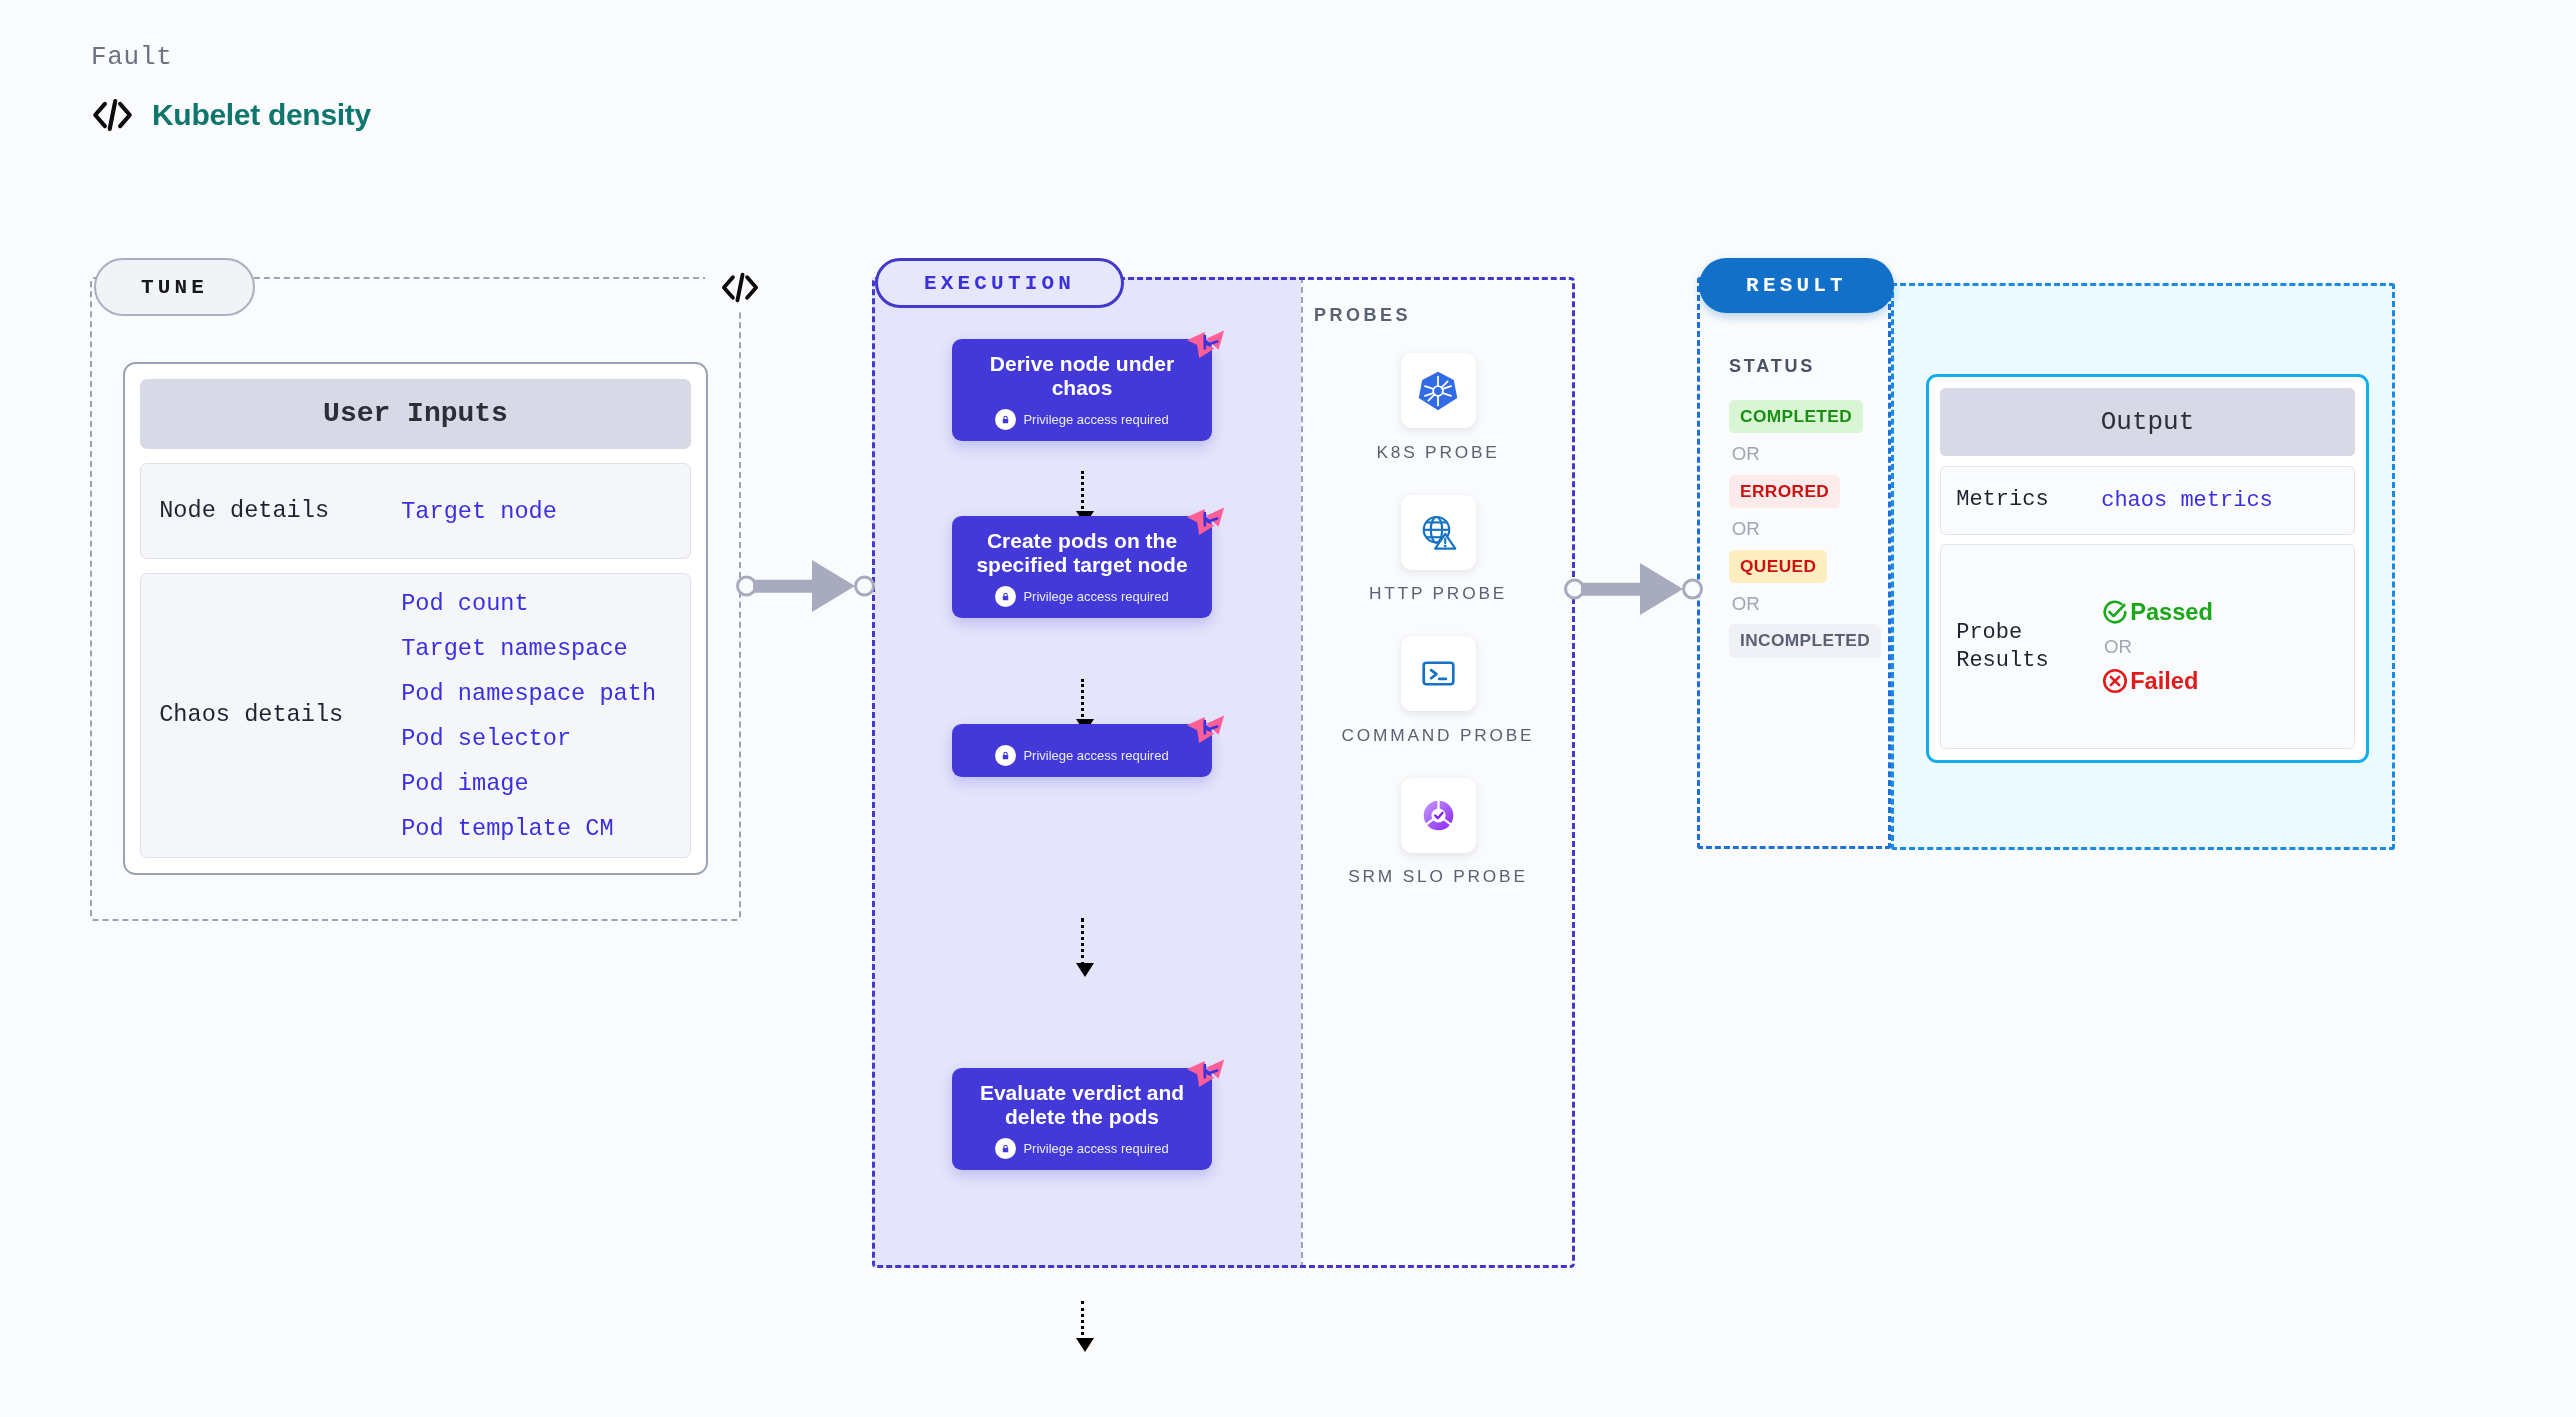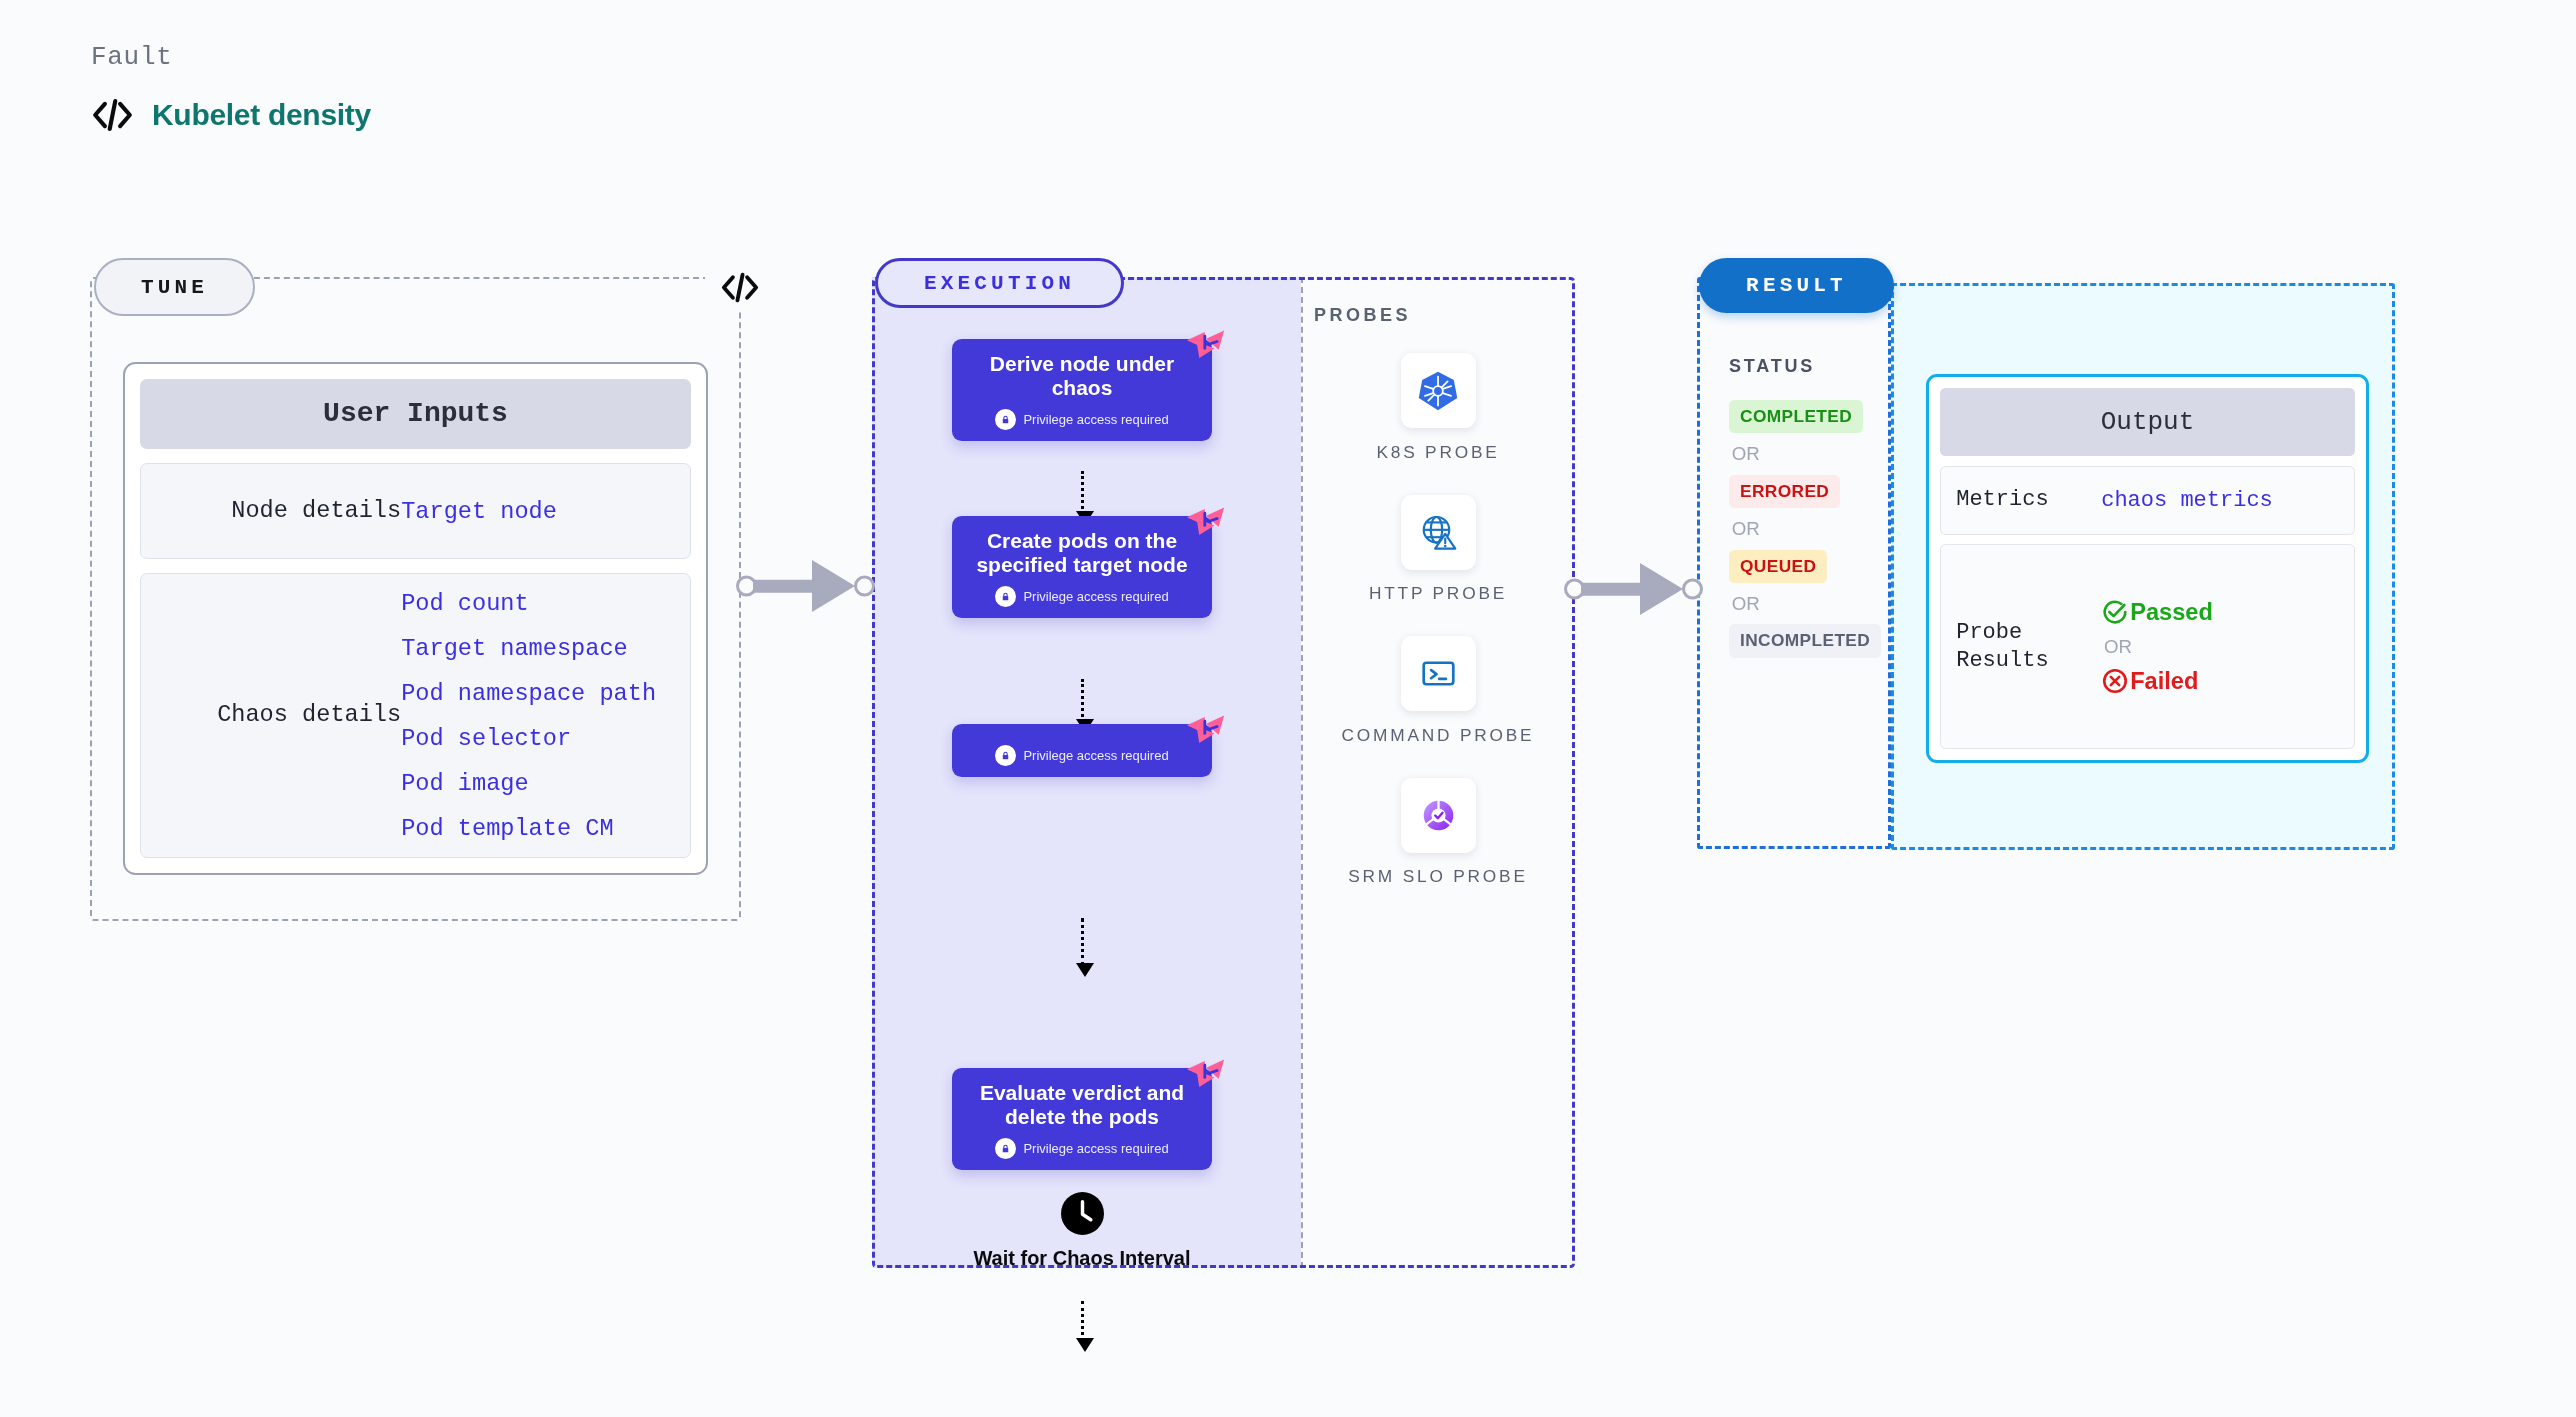--- a/index.html
+++ b/index.html
@@ -50,21 +50,21 @@
     background: #d8d9e6; border-radius: 7px; height: 76px;
     display: flex; align-items: center; justify-content: center;
     font-family: "Liberation Mono", monospace; font-size: 28px; font-weight: bold; color: #2b2f3a;
   }
   .input-group {
     background: #f5f6fa; border: 1.4px solid #dfe1ea; border-radius: 7px;
     display: flex; align-items: center; padding: 15.2px 18px;
   }
   .group-label {
     font-family: "Liberation Mono", monospace; font-size: 23.6px; color: #1f2430;
-    width: 242px; flex: 0 0 242px; line-height: 1.2; text-align: right;
+    width: 242px; flex: 0 0 242px; line-height: 1.2;
   }
   .group-values { display: flex; flex-direction: column; gap: 18px; }
   .group-values span {
     font-family: "Liberation Mono", monospace; font-size: 23.6px; color: #3b2fe0; white-space: nowrap;
   }
   #node-details-group { height: 103px; }
   #chaos-details-group { flex: 1; }
 
   
   .connector { position: absolute; height: 42px; z-index: 28; }
@@ -327,27 +327,20 @@
           <rect x="5" y="9" width="10" height="8" rx="1.6" fill="#4338d8"></rect>
           <path d="M7 9 V7 a3 3 0 0 1 6 0 V9" stroke="#4338d8" stroke-width="2" fill="none"></path>
         </svg>
       </span>
       <span class="step-priv-text">Privilege access required</span>
     </div>
   </div>
 
   <div class="step-arrow" style="top:641px; height:48px;"></div>
 
-  <div id="wait-node">
-    <svg id="clock-icon" viewBox="0 0 62 62">
-      <circle cx="31" cy="31" r="31" fill="#000000"></circle>
-      <path d="M31 14 V32 L43 40" stroke="#ffffff" stroke-width="5" fill="none" stroke-linecap="round" stroke-linejoin="round"></path>
-    </svg>
-    <div id="wait-label">Wait for Chaos Interval</div>
-  </div>
 
   <div class="step-arrow" style="top:1024px; height:40px;"></div>
 
   <div class="step-card" style="top:791px;">
     <svg class="corner-badge" viewBox="0 0 62 58">
       <path d="M4 22 L30 10 L30 34 Z" fill="#ff5f96"></path>
       <path d="M58 8 L50 36 L32 20 Z" fill="#ff5f96"></path>
       <path d="M22 48 L18 24 L44 34 Z" fill="#ff5f96"></path>
       <path d="M30 16 L30 34" stroke="#3b30dc" stroke-width="4" stroke-linecap="round"></path>
       <path d="M36 28 L48 24" stroke="#3b30dc" stroke-width="4" stroke-linecap="round"></path>

